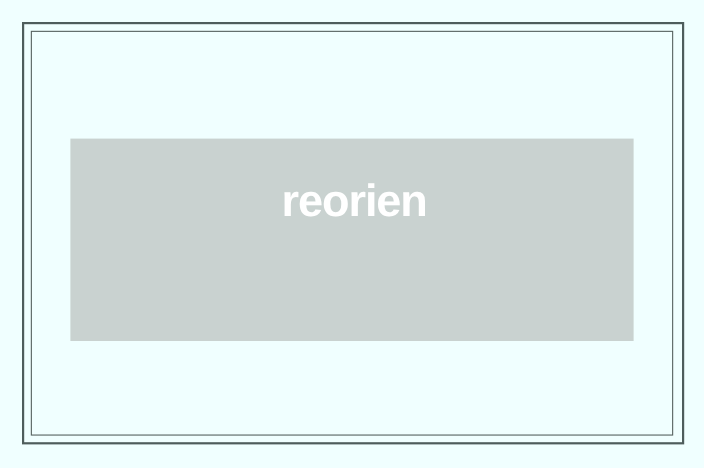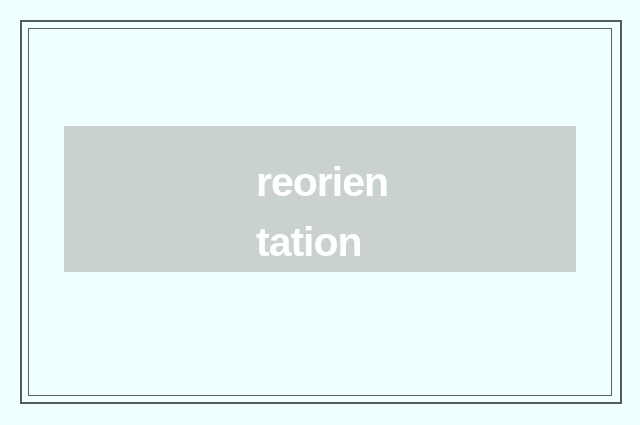--- a/index.html
+++ b/index.html
@@ -30,21 +30,21 @@
     width: 584px;
     height: 368px;
     border: 1px solid #55615f;
     box-sizing: border-box;
   }
   .word-card {
     position: absolute;
     left: 64px;
     top: 126px;
     width: 512px;
-    height: 146px;
+    height: 184px;
     background: #c9d2d0;
   }
   .word-text {
     position: absolute;
     left: 192px;
     top: 26px;
     color: #ffffff;
     font-weight: bold;
     font-size: 41px;
     line-height: 60px;
@@ -57,15 +57,14 @@
 </style>
 </head>
 <body>
 
 <div class="outer-frame"></div>
 <div class="inner-frame"></div>
 
 <div class="word-card">
   <div class="word-text">
     <span class="word-line">reorien</span>
-    <span class="word-line">tation</span>
   </div>
 </div>
 
 </body></html>

